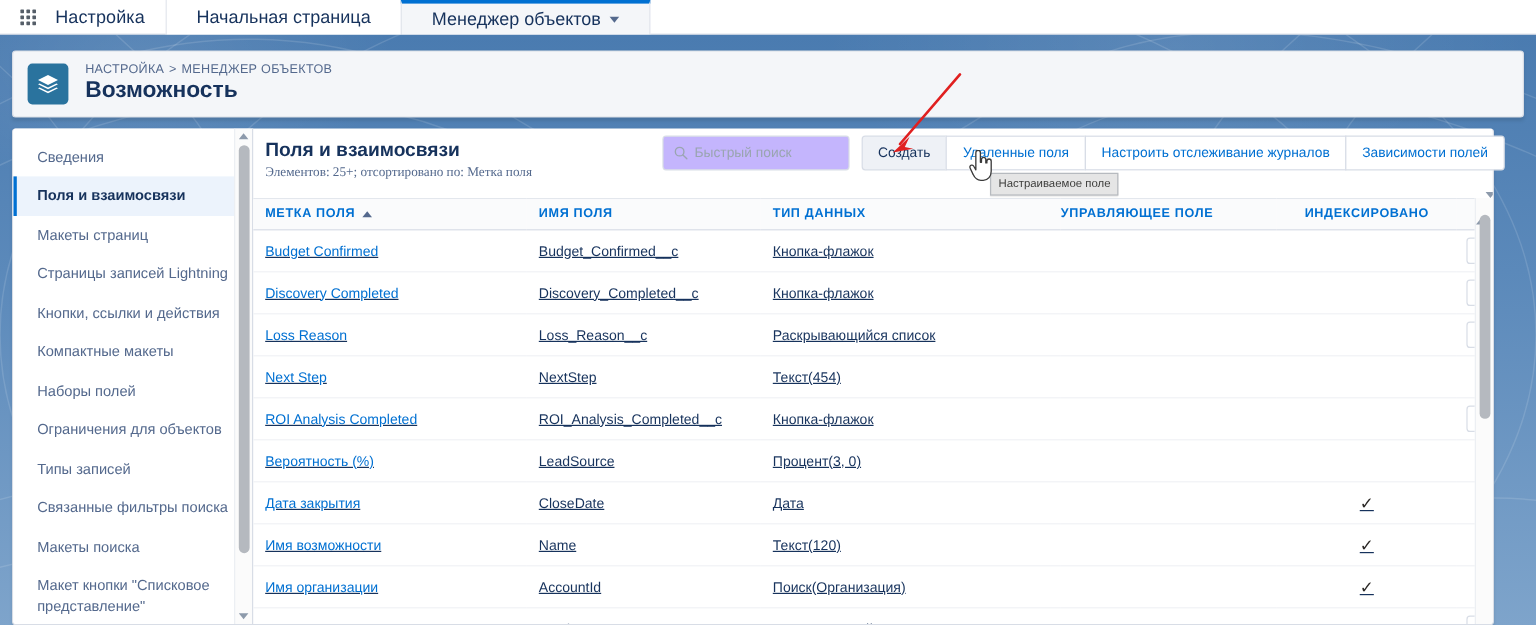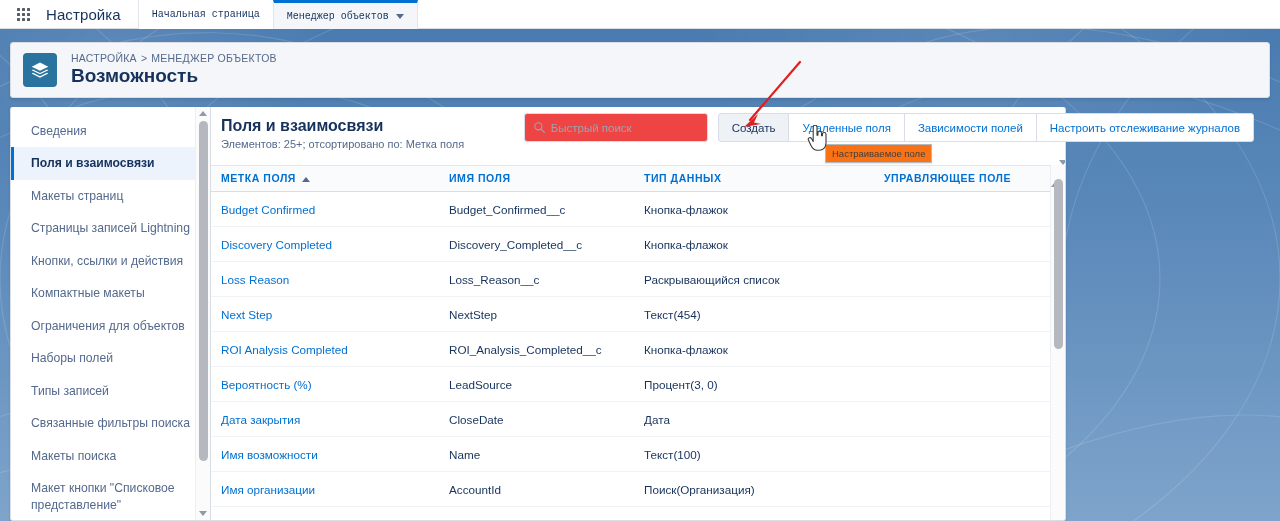--- a/index.html
+++ b/index.html
@@ -29,28 +29,27 @@
   }
   .waffle-grid i { display: block; width: 3px; height: 3px; background: #555e68; border-radius: 0.5px; }
   .setup-title {
     display: flex; align-items: center;
     font-size: 15px; color: #16325c; font-weight: 400;
     padding-right: 18px; letter-spacing: .1px;
   }
   .nav-tabs { display: flex; align-items: stretch; height: 29px; }
   .nav-tab {
     display: flex; align-items: center; gap: 7px;
-    padding: 0 13px;
-    font-size: 10px; color: #16325c;
+    padding: 0 25px;
+    font-size: 15px; color: #16325c;
     border-left: 1px solid #e3e7ed;
     border-right: 1px solid #e3e7ed;
     margin-left: -1px;
     cursor: pointer; white-space: nowrap;
     background: #fff;
-    font-family: Liberation Mono, monospace;
   }
   .nav-tab.active {
     background: #f4f6f9;
     border-top: 3px solid #0070d2;
     align-items: center;
   }
   .chev {
     width: 0; height: 0;
     border-left: 4px solid transparent;
     border-right: 4px solid transparent;
@@ -96,21 +95,21 @@
   .breadcrumb a { color: #54698d; text-decoration: none; cursor: pointer; }
   .breadcrumb .sep { color: #54698d; }
   .page-title {
     font-size: 19px; font-weight: bold; color: #16325c;
     line-height: 1.2; margin-top: 1px;
   }
 
   
   .content-card {
     position: absolute; top: 107px; left: 10px;
-    width: 1056px; height: 414px;
+    width: 1235px; height: 414px;
     background: #ffffff;
     border: 1px solid #d8dde6;
     border-top: none;
     border-radius: 3px;
     box-shadow: 0 2px 3px rgba(0,0,0,.10);
     display: flex;
     overflow: hidden;
   }
 
   
@@ -161,32 +160,32 @@
   }
 
   
   .pane { position: relative; flex: 1 1 auto; min-width: 0; }
 
   .pane-header {
     position: relative; height: 58px;
     padding: 10px 26px 0 10px;
   }
   .pane-title { font-size: 16px; font-weight: bold; color: #16325c; }
-  .pane-sub { font-size: 11px; color: #54698d; margin-top: 3px; }
+  .pane-sub { font-size: 11px; color: #54698d; margin-top: 3px; font-family: Liberation Serif, serif; }
 
   .toolbar {
     position: absolute; top: 113px; right: 26px;
     display: flex; align-items: stretch;
     z-index: 6;
   }
   .search-box {
     position: relative;
-    width: 184px; height: 29px;
+    width: 156px; height: 29px;
     border: 1px solid #d8dde6; border-radius: 3px;
-    background: #ef4444;
+    background: #c4b5fd;
     display: flex; align-items: center;
     padding-left: 26px;
     margin-right: 10px;
   }
   .search-box .mag {
     position: absolute; left: 8px; top: 7px;
     width: 13px; height: 13px;
   }
   .search-box input {
     border: none; outline: none; width: 100%;
@@ -207,21 +206,21 @@
     margin-left: -1px;
     cursor: pointer; white-space: nowrap; text-align: center;
   }
   .btn:first-child { border-radius: 3px 0 0 3px; margin-left: 0; }
   .btn:last-child  { border-radius: 0 3px 3px 0; }
   .btn.pressed { background: #eef1f6; color: #16325c; }
 
   
   .tooltip {
     position: absolute; top: 144px; left: 825px;
-    background: #f97316;
+    background: #e5e5e5;
     border: 1px solid #b6babf;
     font-size: 9.5px; color: #3e3e3c;
     padding: 3px 6px;
     z-index: 20;
     white-space: nowrap;
     box-shadow: 0 1px 1px rgba(0,0,0,.08);
   }
 
   
   .cursor-hand { position: absolute; top: 125px; left: 806px; z-index: 22; }
@@ -261,21 +260,21 @@
   th.c-ctrl  { width: 180px; text-align: left; padding-left: 0; }
   th.c-idx   { width: 150px; text-align: center; padding-left: 0; }
   th.c-act   { width: 52px; }
 
   tbody td {
     font-size: 11.7px; color: #16325c;
     padding: 0 0 0 10px;
     height: 35px;
     border-bottom: 1px solid #f0f2f5;
     vertical-align: middle;
-    overflow: hidden; text-overflow: ellipsis; white-space: nowrap;
+    overflow: hidden; text-overflow: ellipsis; white-space: nowrap; text-decoration: underline;
   }
   tbody td.link a { color: #0070d2; text-decoration: none; cursor: pointer; }
   tbody td.center { text-align: center; padding-left: 0; }
   .check { font-size: 14px; color: #2b2826; line-height: 1; }
   .row-menu {
     width: 26px; height: 22px;
     border: 1px solid #d8dde6; border-radius: 3px;
     background: #fff;
     display: flex; align-items: center; justify-content: center;
     cursor: pointer; margin: 0 auto;
@@ -367,22 +366,22 @@
 
   <div class="content-card">
 
     <nav class="side-nav">
       <div class="side-item"><span>Сведения</span></div>
       <div class="side-item active"><span>Поля и взаимосвязи</span></div>
       <div class="side-item"><span>Макеты страниц</span></div>
       <div class="side-item"><span>Страницы записей Lightning</span></div>
       <div class="side-item"><span>Кнопки, ссылки и действия</span></div>
       <div class="side-item"><span>Компактные макеты</span></div>
+      <div class="side-item"><span>Наборы полей</span></div>
       <div class="side-item"><span>Ограничения для объектов</span></div>
-      <div class="side-item"><span>Наборы полей</span></div>
       <div class="side-item"><span>Типы записей</span></div>
       <div class="side-item"><span>Связанные фильтры поиска</span></div>
       <div class="side-item"><span>Макеты поиска</span></div>
       <div class="side-item"><span>Макет кнопки "Списковое представление"</span></div>
 
       <div class="side-scrollbar">
         <span class="track-arrow arrow-up"></span>
         <span class="side-thumb"></span>
         <span class="track-arrow arrow-down"></span>
       </div>
@@ -477,21 +476,21 @@
                 <td class="link"><a>Дата закрытия</a></td>
                 <td>CloseDate</td>
                 <td>Дата</td>
                 <td class="center"></td>
                 <td class="center"><span class="check">✓</span></td>
                 <td class="act"></td>
               </tr>
               <tr>
                 <td class="link"><a>Имя возможности</a></td>
                 <td>Name</td>
-                <td>Текст(100)</td>
+                <td>Текст(120)</td>
                 <td class="center"></td>
                 <td class="center"><span class="check">✓</span></td>
                 <td class="act"></td>
               </tr>
               <tr>
                 <td class="link"><a>Имя организации</a></td>
                 <td>AccountId</td>
                 <td>Поиск(Организация)</td>
                 <td class="center"></td>
                 <td class="center"><span class="check">✓</span></td>
@@ -528,24 +527,24 @@
       <input type="text" placeholder="Быстрый поиск" style="">
     </div>
     <div class="btn-group">
       <div class="btn pressed">
           <span>Создать</span>
         </div>
       <div class="btn">
           <span>Удаленные поля</span>
         </div>
       <div class="btn">
-          <span>Зависимости полей</span>
+          <span>Настроить отслеживание журналов</span>
         </div>
       <div class="btn">
-          <span>Настроить отслеживание журналов</span>
+          <span>Зависимости полей</span>
         </div>
     </div>
   </div>
 
   <div class="tooltip">Настраиваемое поле</div>
 
   <svg class="cursor-hand" width="22" height="28" viewBox="0 0 22 28" aria-hidden="true">
     <path d="M7.2 2.2c0-1.1.9-1.9 1.9-1.9s1.9.8 1.9 1.9v8.1h.9V7.9c0-1 .8-1.8 1.8-1.8s1.8.8 1.8 1.8v2.9h.9V9.3c0-1 .8-1.8 1.8-1.8s1.8.8 1.8 1.8v8.4c0 4.2-2.6 7.6-6.6 7.6h-2c-3.4 0-5.2-2.1-6.4-4.8L2.4 15c-.45-1 .05-2 1-2.3.85-.3 1.7.05 2.1.85l1.7 3V2.2z" fill="#ffffff" stroke="#3a3a3a" stroke-width="1.1" stroke-linejoin="round"></path>
   </svg>
 

